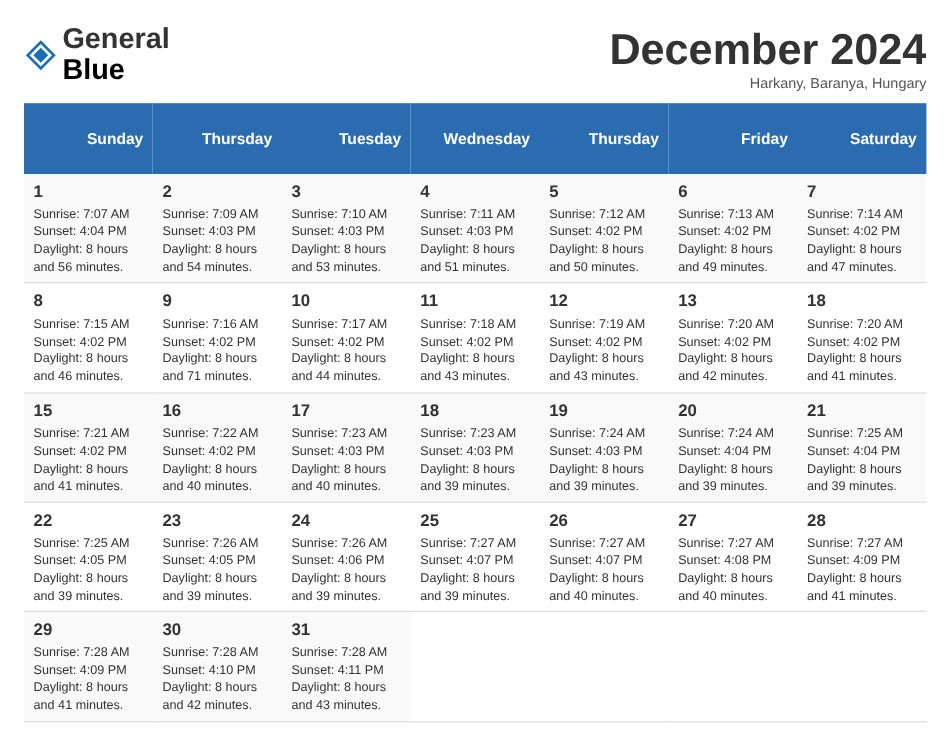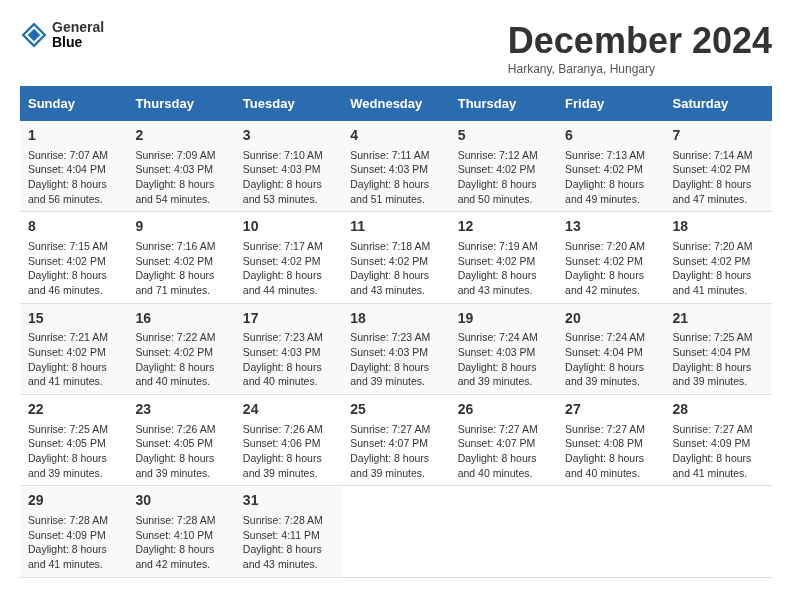--- a/index.html
+++ b/index.html
@@ -15,52 +15,52 @@
       justify-content: space-between;
       align-items: flex-start;
       margin-bottom: 10px;
     }
     .logo {
       display: flex;
       align-items: center;
       gap: 4px;
     }
     .logo-text {
-      font-size: 14px;
+      font-size: 24px;
       font-weight: bold;
       line-height: 1.1;
     }
     .logo-general { color: #333; }
     .logo-blue { color: #000000; }
     .logo-icon {
       width: 28px;
       height: 28px;
     }
     .title-block {
-      text-align: left;
+      text-align: right;
     }
     .month-title {
       font-size: 36px;
       font-weight: bold;
       color: #333;
     }
     .location {
       font-size: 12px;
       color: #555;
     }
     table {
       width: 100%;
       border-collapse: collapse;
       font-size: 11px;
     }
     thead tr th {
       background-color: #2b6cb0;
       color: #fff;
-      text-align: left;
-      padding: 10px 8px;
+      text-align: right;
+      padding: 22px 8px;
       font-size: 13px;
       font-weight: bold;
     }
     tbody tr {
       border-bottom: 1px solid #ddd;
     }
     tbody tr:nth-child(odd) {
       background-color: #f9f9f9;
     }
     tbody tr:nth-child(even) {

